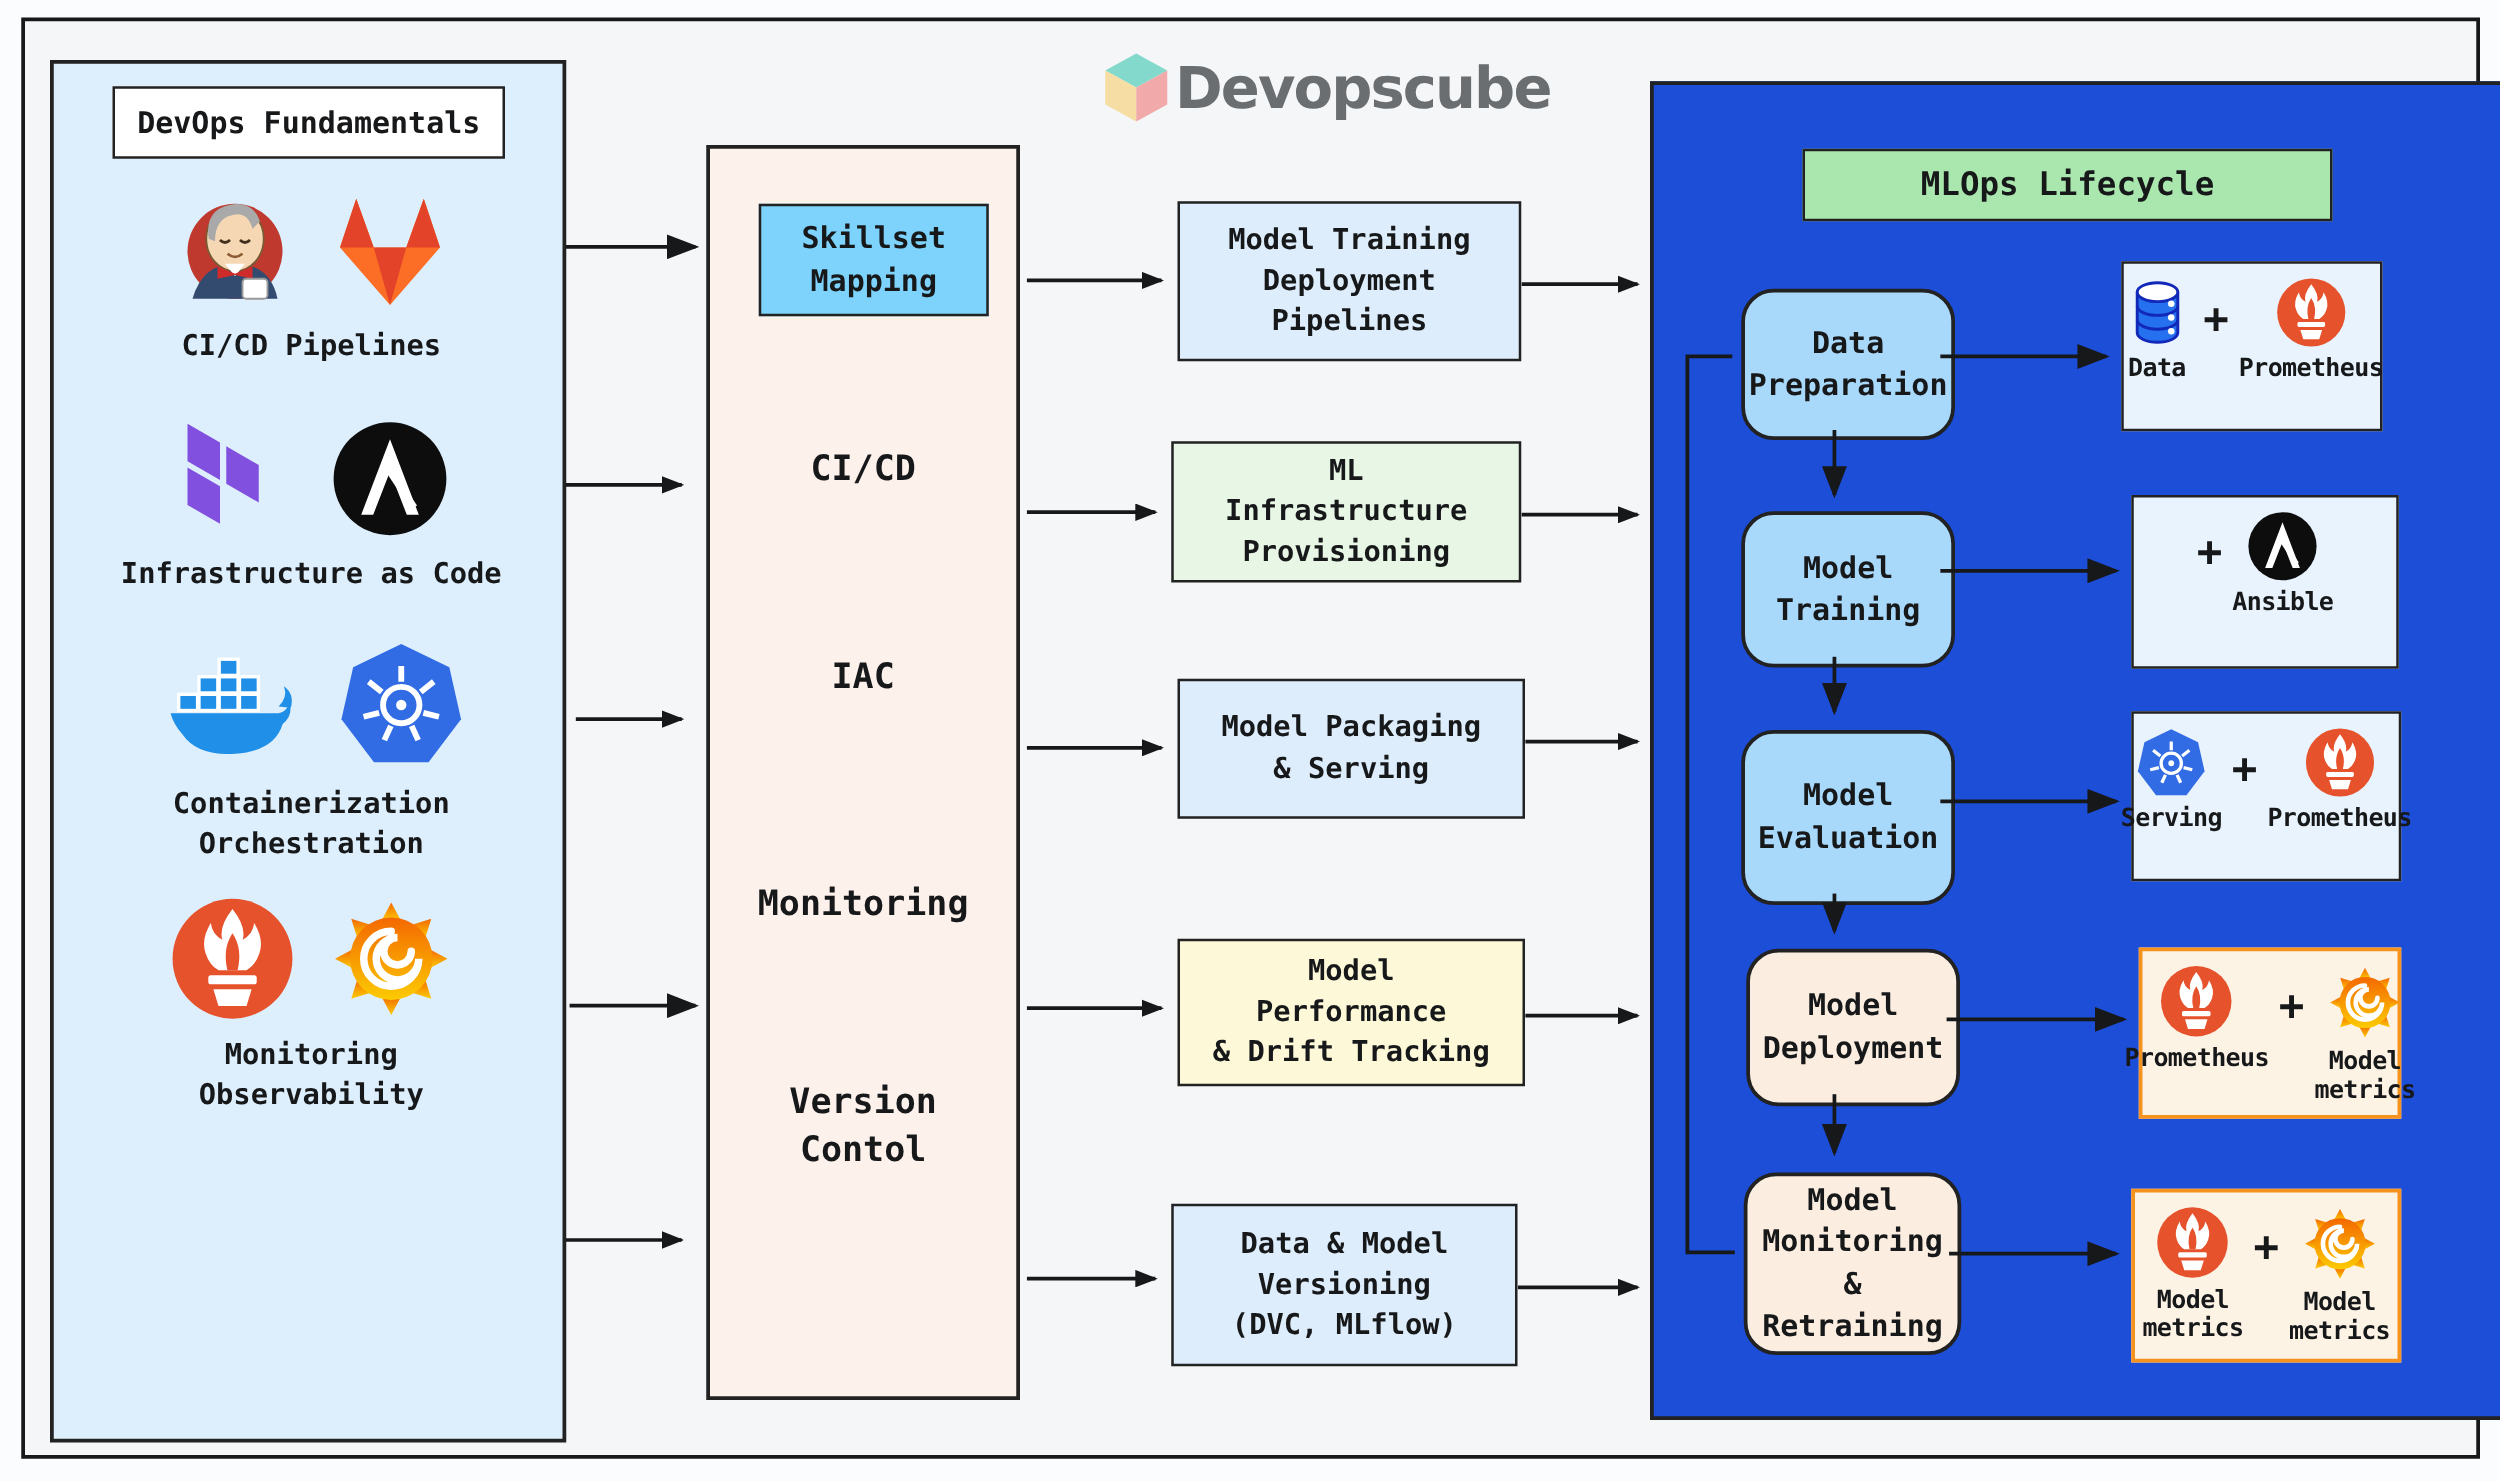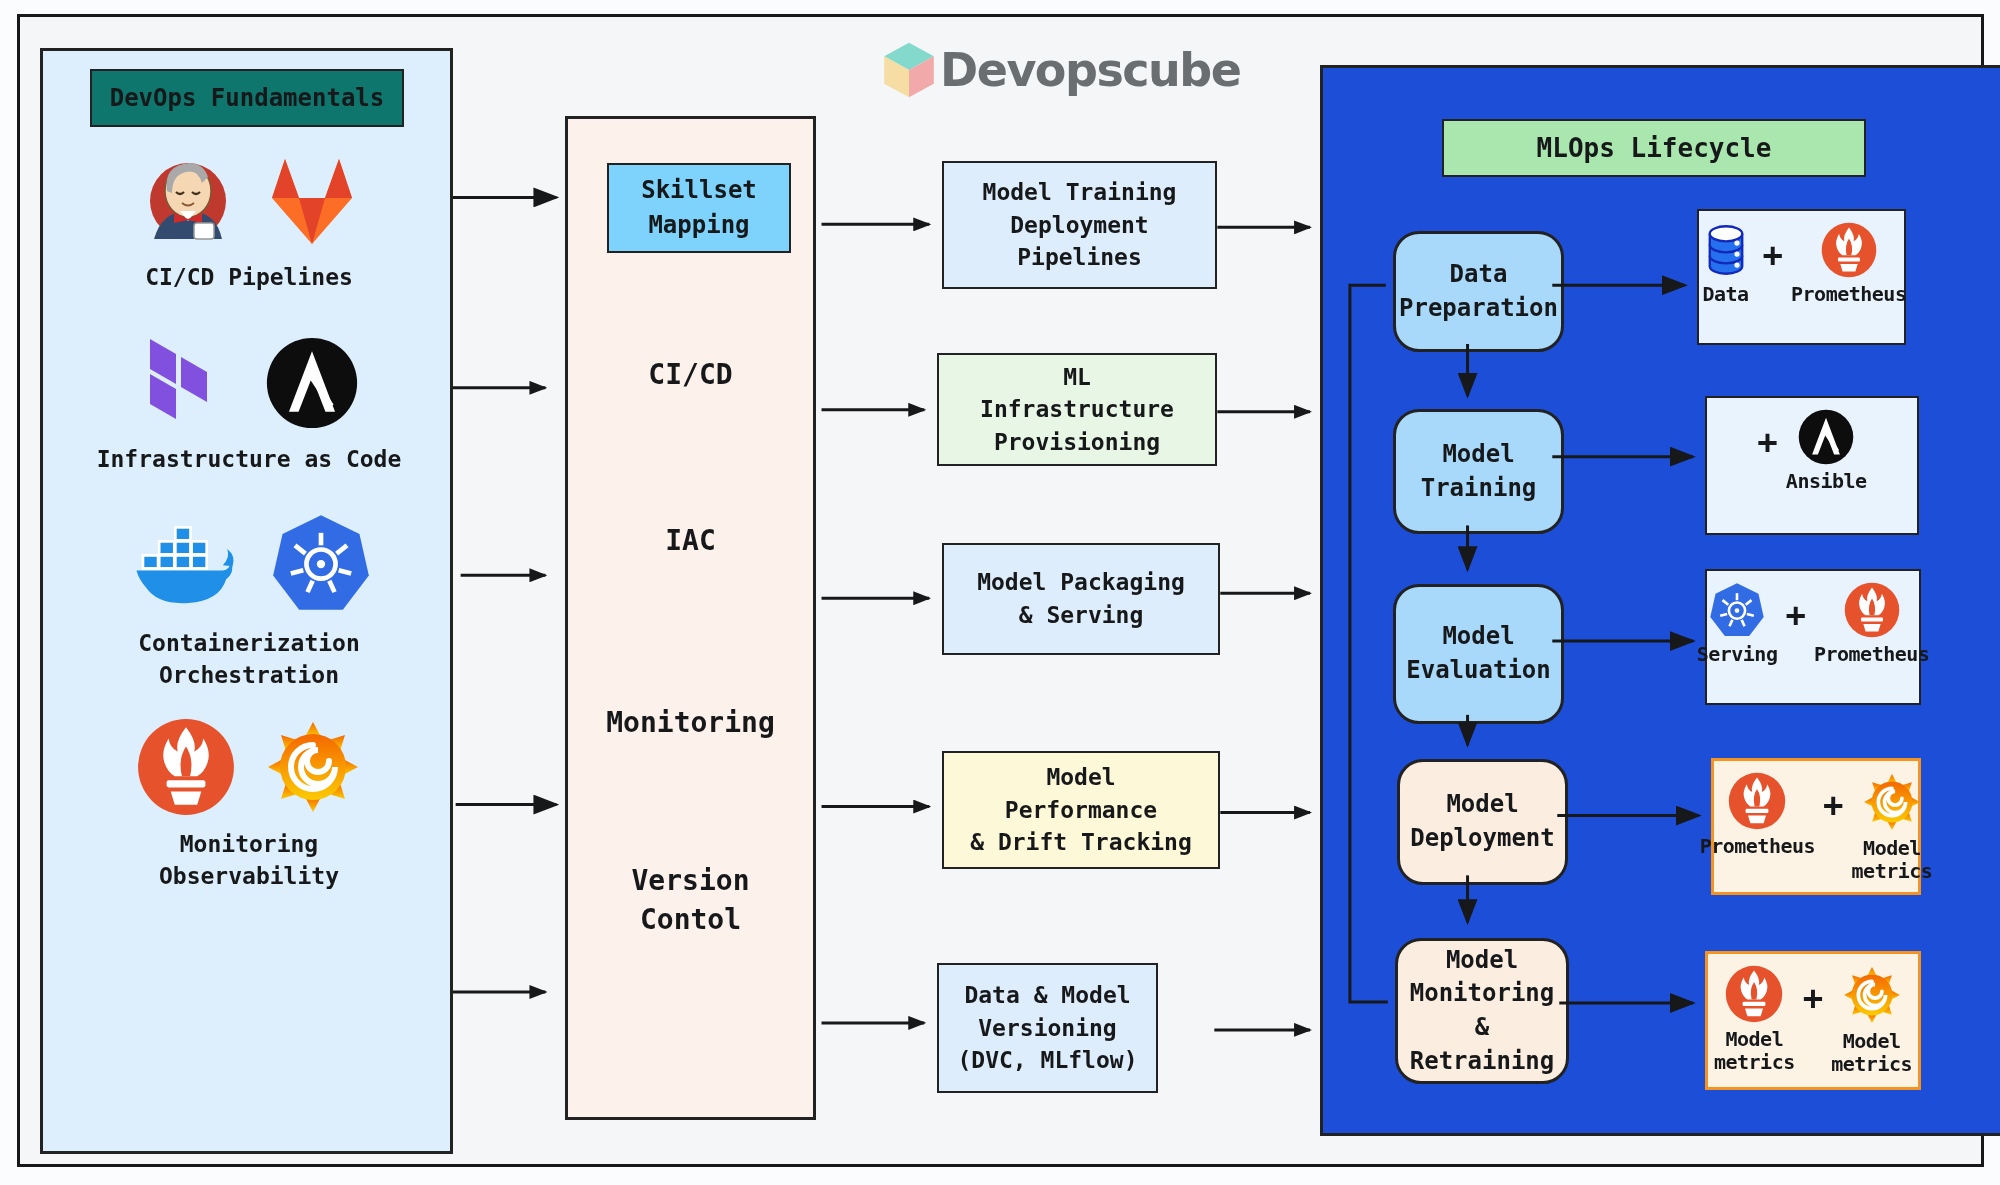--- a/index.html
+++ b/index.html
@@ -11,21 +11,21 @@
   .prel{white-space:pre-line;}
   .ctr{display:flex;align-items:center;justify-content:center;text-align:center;}
 
   
   .logo{left:858px;top:20px;width:420px;height:66px;display:flex;align-items:center;gap:0;}
   .logo .cube{width:62px;height:62px;}
   .logo .brand{font-family:"DejaVu Sans",sans-serif;font-weight:800;font-size:46px;color:#6a6e71;letter-spacing:-1.5px;}
 
   
   .left-panel{left:20px;top:31px;width:413px;height:1106px;background:#ddeffd;border:3px solid #222;}
-  .devops-header{position:absolute;left:47px;top:18px;width:310px;height:54px;background:#0f766e;border:2.5px solid #222;
+  .devops-header{position:absolute;left:47px;top:18px;width:310px;height:54px;background:#ffffff;border:2.5px solid #222;
                  font-size:24px;font-weight:bold;}
   .lrow{position:absolute;left:18px;width:376px;display:flex;flex-direction:column;align-items:center;gap:10px;}
   .lrow .icons{display:flex;align-items:center;gap:26px;}
   .lrow .lbl{font-size:23px;font-weight:bold;text-align:center;line-height:1.4;}
   .git-word{font-family:"DejaVu Sans",sans-serif;font-weight:800;font-size:66px;letter-spacing:-3px;color:#17181a;line-height:1;}
 
   
   .skill-col{left:545px;top:99px;width:251px;height:1004px;background:#fdf1ec;border:3px solid #222;}
   .skill-header{position:absolute;left:39px;top:44px;width:180px;height:86px;background:#7dd3fc;border:2.5px solid #222;
                 font-size:24px;font-weight:bold;line-height:1.45;}
@@ -242,21 +242,21 @@
 Deployment
 Pipelines</div>
     <div class="abs map-box map-green ctr prel" style="left:917px;top:336px;width:280px;height:113px">ML
 Infrastructure
 Provisioning</div>
     <div class="abs map-box map-blue ctr prel" style="left:922px;top:526px;width:278px;height:112px">Model Packaging
 &amp; Serving</div>
     <div class="abs map-box map-yellow ctr prel" style="left:922px;top:734px;width:278px;height:118px">Model
 Performance
 &amp; Drift Tracking</div>
-    <div class="abs map-box map-blue ctr prel" style="left:917px;top:946px;width:221px;height:130px">Data &amp; Model
+    <div class="abs map-box map-blue ctr prel" style="left:917px;top:946px;width:277px;height:130px">Data &amp; Model
 Versioning
 (DVC, MLflow)</div>
 
     <div class="abs mlops-panel">
       <div class="mlops-header ctr">MLOps Lifecycle</div>
 
       <div class="stage-box stage-blue ctr prel" style="left:70px;top:163px;width:165px;height:115px">Data
 Preparation</div>
       <div class="stage-box stage-blue ctr prel" style="left:70px;top:341px;width:165px;height:119px">Model
 Training</div>

